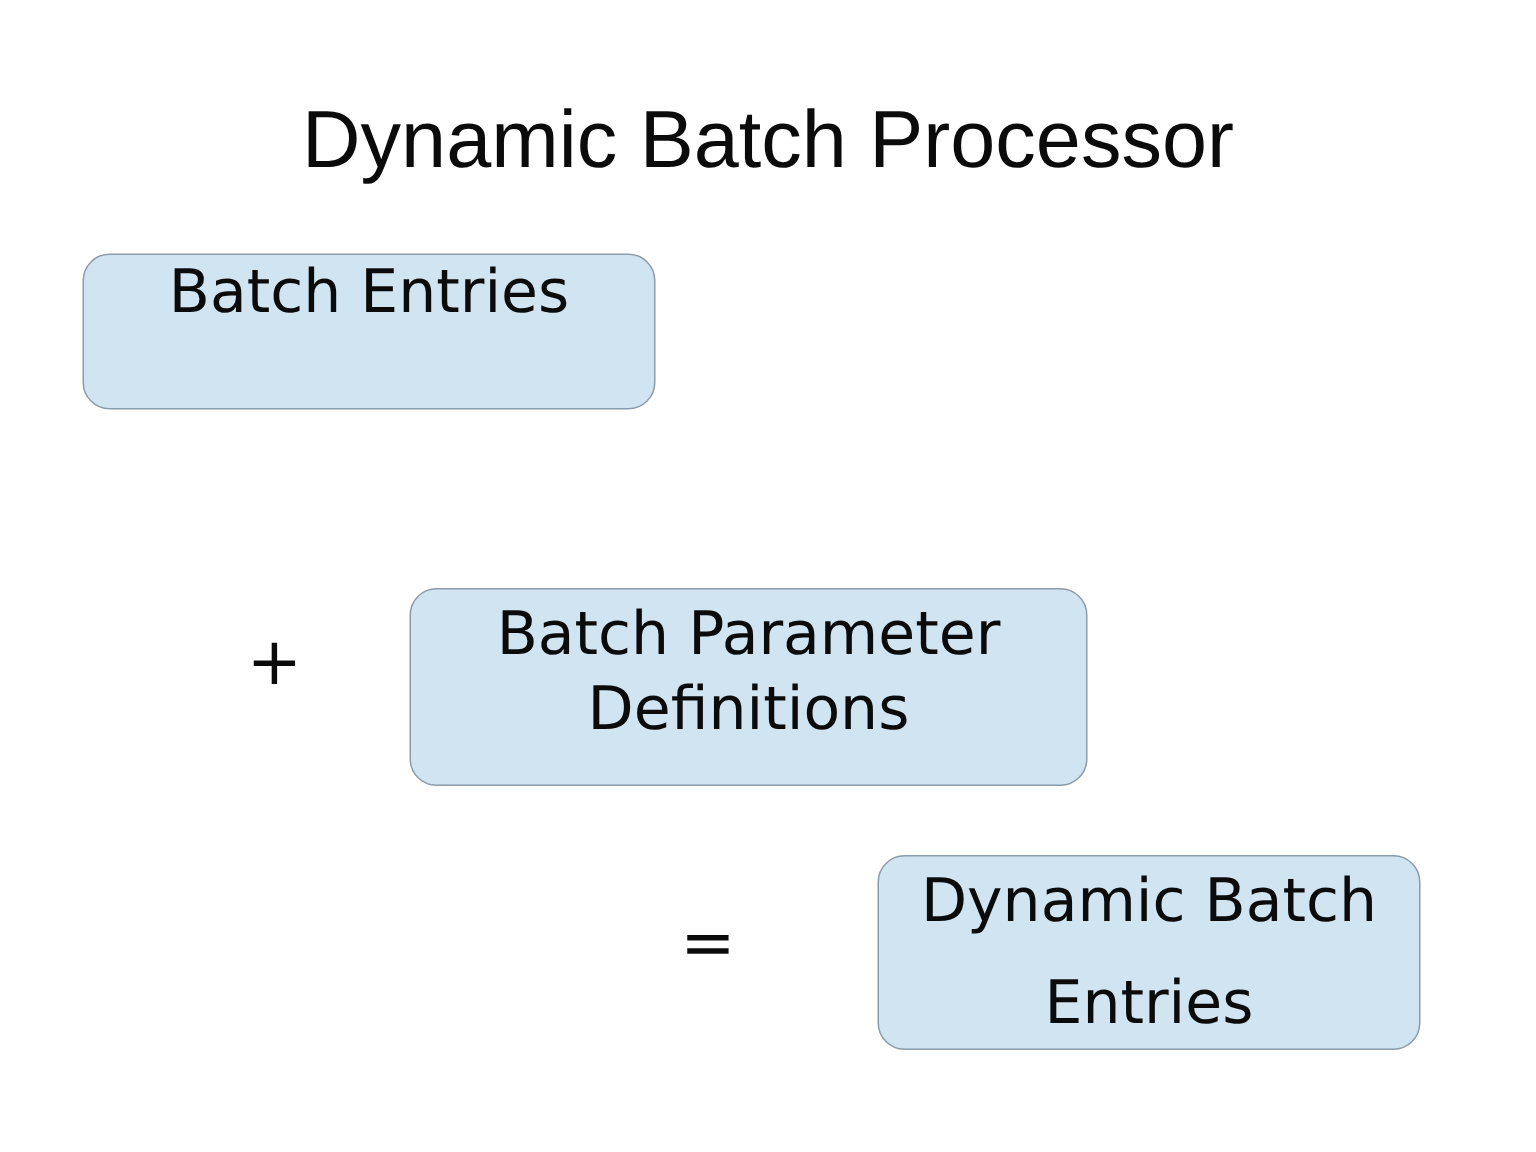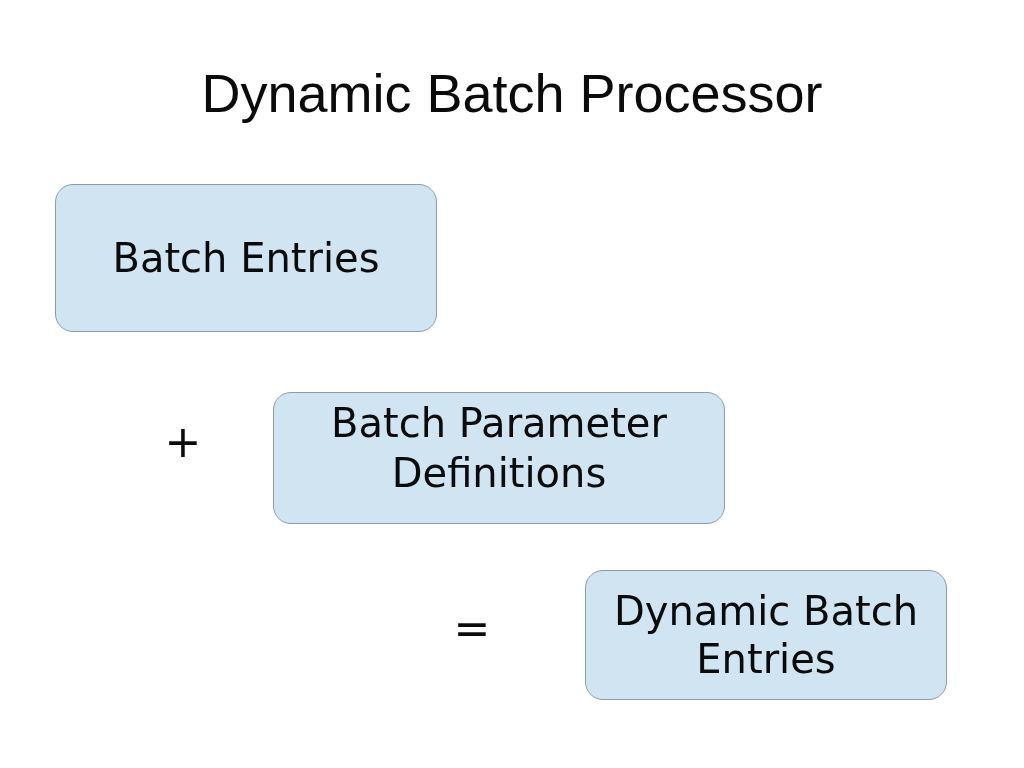--- a/index.html
+++ b/index.html
@@ -39,35 +39,35 @@
     border: 1.5px solid var(--box-border);
     border-radius: 18px;
     display: flex;
     justify-content: center;
     text-align: center;
     font-size: 40px;
     line-height: 50px;
     color: var(--text);
   }
   .box-1 {
-    left: 55px; top: 184px;
-    width: 382px; height: 148px;
-    align-items: center;
+    left: 55px; top: 169px;
+    width: 382px; height: 104px;
+    align-items: flex-start;
   }
   .box-2 {
     left: 273px; top: 392px;
     width: 452px; height: 132px;
     align-items: flex-start;
     padding-top: 5px;
   }
   .box-3 {
     left: 585px; top: 570px;
     width: 362px; height: 130px;
     align-items: center;
-    line-height: 48px;
+    line-height: 68px;
   }
   .box-label {
     display: block;
     width: 100%;
   }
   .operator {
     position: absolute;
     width: 44px; height: 44px;
     display: flex;
     align-items: center;

